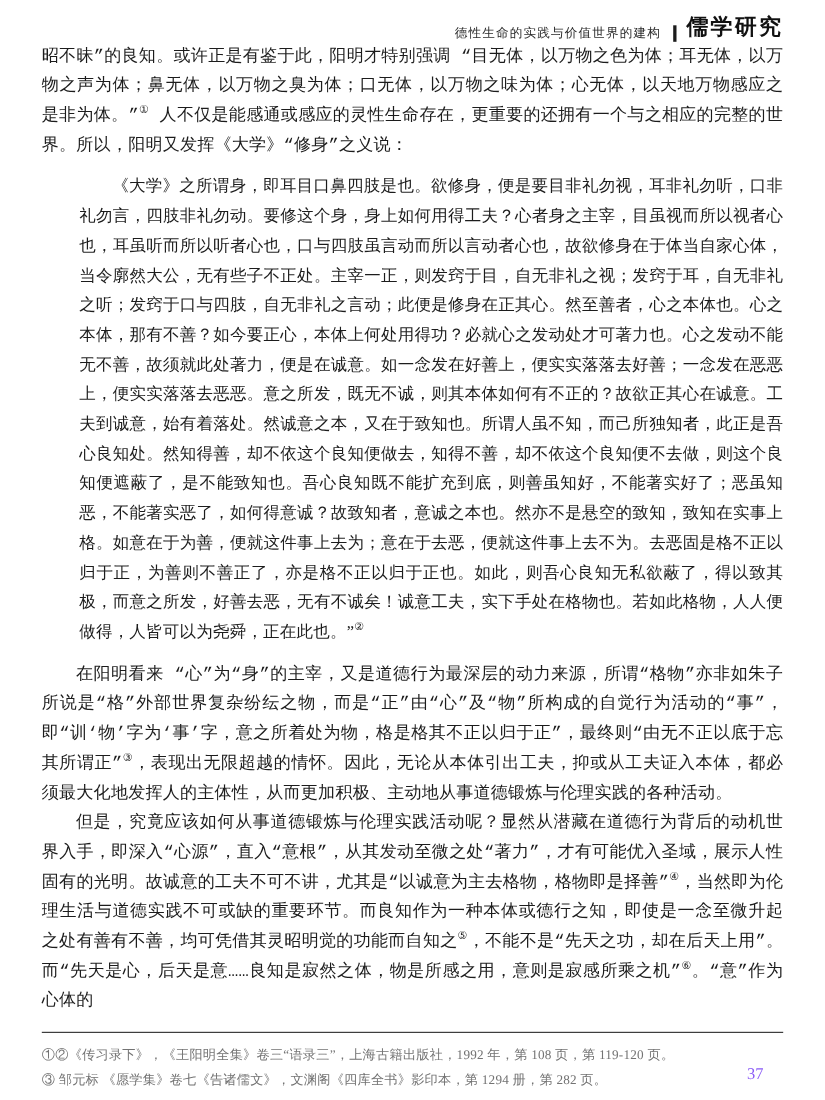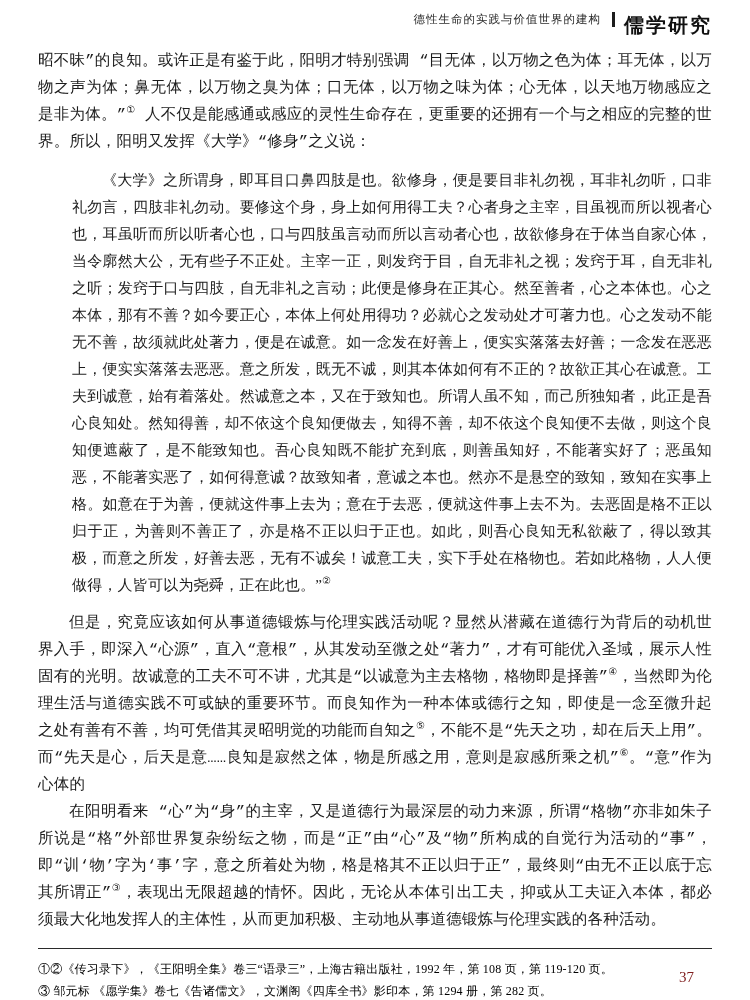--- a/index.html
+++ b/index.html
@@ -11,23 +11,22 @@
     background: #ffffff;
     box-sizing: border-box;
     padding: 12px 38px 0 38px;
     font-family: "Liberation Serif", "DejaVu Serif", serif;
     color: #1c1c1c;
     overflow: hidden;
   }
   header.running {
     display: flex;
     justify-content: flex-end;
-    align-items: flex-start;
+    align-items: flex-end;
     height: 26px;
-    margin-bottom: 10px;
   }
   .running-title {
     font-size: 11.5px;
     color: #2b2b2b;
     letter-spacing: 1px;
   }
   .header-bar {
     display: inline-block;
     width: 3px;
     height: 15px;
@@ -72,46 +71,46 @@
   }
   section.footnotes { display: block; }
   p.fn {
     margin: 0;
     font-size: 12px;
     line-height: 21.5px;
     text-align: justify;
     padding-left: 1.6em;
     text-indent: -1.6em;
     letter-spacing: 0.2px;
-    color: #000000;
+    color: #737373;
   }
   .page-number {
     position: absolute;
     right: 56px;
     bottom: 14px;
     font-size: 15px;
-    color: #7f1d1d;
+    color: #8b5cf6;
   }
 </style>
 </head>
 <body>
 
 <div class="page">
 
   <header class="running">
     <span class="running-title">德性生命的实践与价值世界的建构</span>
     <span class="header-bar"></span>
     <span class="journal-title">儒学研究</span>
   </header>
 
   <main>
     <p class="para">昭不昧”的良知。或许正是有鉴于此，阳明才特别强调 “目无体，以万物之色为体；耳无体，以万物之声为体；鼻无体，以万物之臭为体；口无体，以万物之味为体；心无体，以天地万物感应之是非为体。”<sup class="fnref">①</sup> 人不仅是能感通或感应的灵性生命存在，更重要的还拥有一个与之相应的完整的世界。所以，阳明又发挥《大学》“修身”之义说：</p>
     <blockquote class="quote">《大学》之所谓身，即耳目口鼻四肢是也。欲修身，便是要目非礼勿视，耳非礼勿听，口非礼勿言，四肢非礼勿动。要修这个身，身上如何用得工夫？心者身之主宰，目虽视而所以视者心也，耳虽听而所以听者心也，口与四肢虽言动而所以言动者心也，故欲修身在于体当自家心体，当令廓然大公，无有些子不正处。主宰一正，则发窍于目，自无非礼之视；发窍于耳，自无非礼之听；发窍于口与四肢，自无非礼之言动；此便是修身在正其心。然至善者，心之本体也。心之本体，那有不善？如今要正心，本体上何处用得功？必就心之发动处才可著力也。心之发动不能无不善，故须就此处著力，便是在诚意。如一念发在好善上，便实实落落去好善；一念发在恶恶上，便实实落落去恶恶。意之所发，既无不诚，则其本体如何有不正的？故欲正其心在诚意。工夫到诚意，始有着落处。然诚意之本，又在于致知也。所谓人虽不知，而己所独知者，此正是吾心良知处。然知得善，却不依这个良知便做去，知得不善，却不依这个良知便不去做，则这个良知便遮蔽了，是不能致知也。吾心良知既不能扩充到底，则善虽知好，不能著实好了；恶虽知恶，不能著实恶了，如何得意诚？故致知者，意诚之本也。然亦不是悬空的致知，致知在实事上格。如意在于为善，便就这件事上去为；意在于去恶，便就这件事上去不为。去恶固是格不正以归于正，为善则不善正了，亦是格不正以归于正也。如此，则吾心良知无私欲蔽了，得以致其极，而意之所发，好善去恶，无有不诚矣！诚意工夫，实下手处在格物也。若如此格物，人人便做得，人皆可以为尧舜，正在此也。”<sup class="fnref">②</sup></blockquote>
+    <p class="para indent">在阳明看来 “心”为“身”的主宰，又是道德行为最深层的动力来源，所谓“格物”亦非如朱子所说是“格”外部世界复杂纷纭之物，而是“正”由“心”及“物”所构成的自觉行为活动的“事”，即“训‘物’字为‘事’字，意之所着处为物，格是格其不正以归于正”，最终则“由无不正以底于忘其所谓正”<sup class="fnref">③</sup>，表现出无限超越的情怀。因此，无论从本体引出工夫，抑或从工夫证入本体，都必须最大化地发挥人的主体性，从而更加积极、主动地从事道德锻炼与伦理实践的各种活动。</p>
     <p class="para indent">但是，究竟应该如何从事道德锻炼与伦理实践活动呢？显然从潜藏在道德行为背后的动机世界入手，即深入“心源”，直入“意根”，从其发动至微之处“著力”，才有可能优入圣域，展示人性固有的光明。故诚意的工夫不可不讲，尤其是“以诚意为主去格物，格物即是择善”<sup class="fnref">④</sup>，当然即为伦理生活与道德实践不可或缺的重要环节。而良知作为一种本体或德行之知，即使是一念至微升起之处有善有不善，均可凭借其灵昭明觉的功能而自知之<sup class="fnref">⑤</sup>，不能不是“先天之功，却在后天上用”。而“先天是心，后天是意……良知是寂然之体，物是所感之用，意则是寂感所乘之机”<sup class="fnref">⑥</sup>。“意”作为心体的</p>
-    <p class="para indent">在阳明看来 “心”为“身”的主宰，又是道德行为最深层的动力来源，所谓“格物”亦非如朱子所说是“格”外部世界复杂纷纭之物，而是“正”由“心”及“物”所构成的自觉行为活动的“事”，即“训‘物’字为‘事’字，意之所着处为物，格是格其不正以归于正”，最终则“由无不正以底于忘其所谓正”<sup class="fnref">③</sup>，表现出无限超越的情怀。因此，无论从本体引出工夫，抑或从工夫证入本体，都必须最大化地发挥人的主体性，从而更加积极、主动地从事道德锻炼与伦理实践的各种活动。</p>
   </main>
 
   <hr class="fn-rule">
 
   <section class="footnotes">
     <p class="fn">①②《传习录下》，《王阳明全集》卷三“语录三”，上海古籍出版社，1992 年，第 108 页，第 119-120 页。</p>
     <p class="fn">③ 邹元标 《愿学集》卷七《告诸儒文》，文渊阁《四库全书》影印本，第 1294 册，第 282 页。</p>
 
   </section>
 

